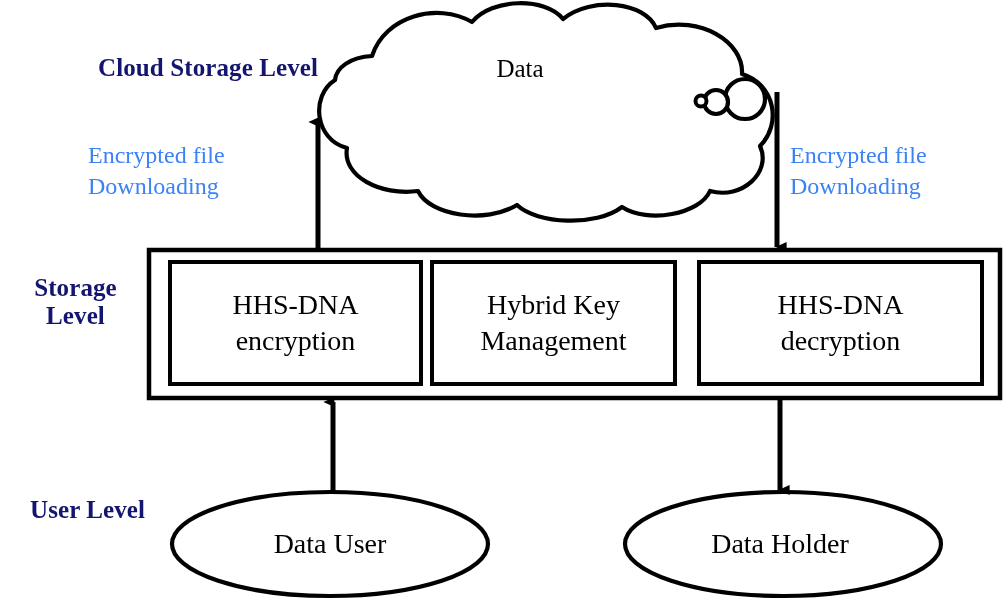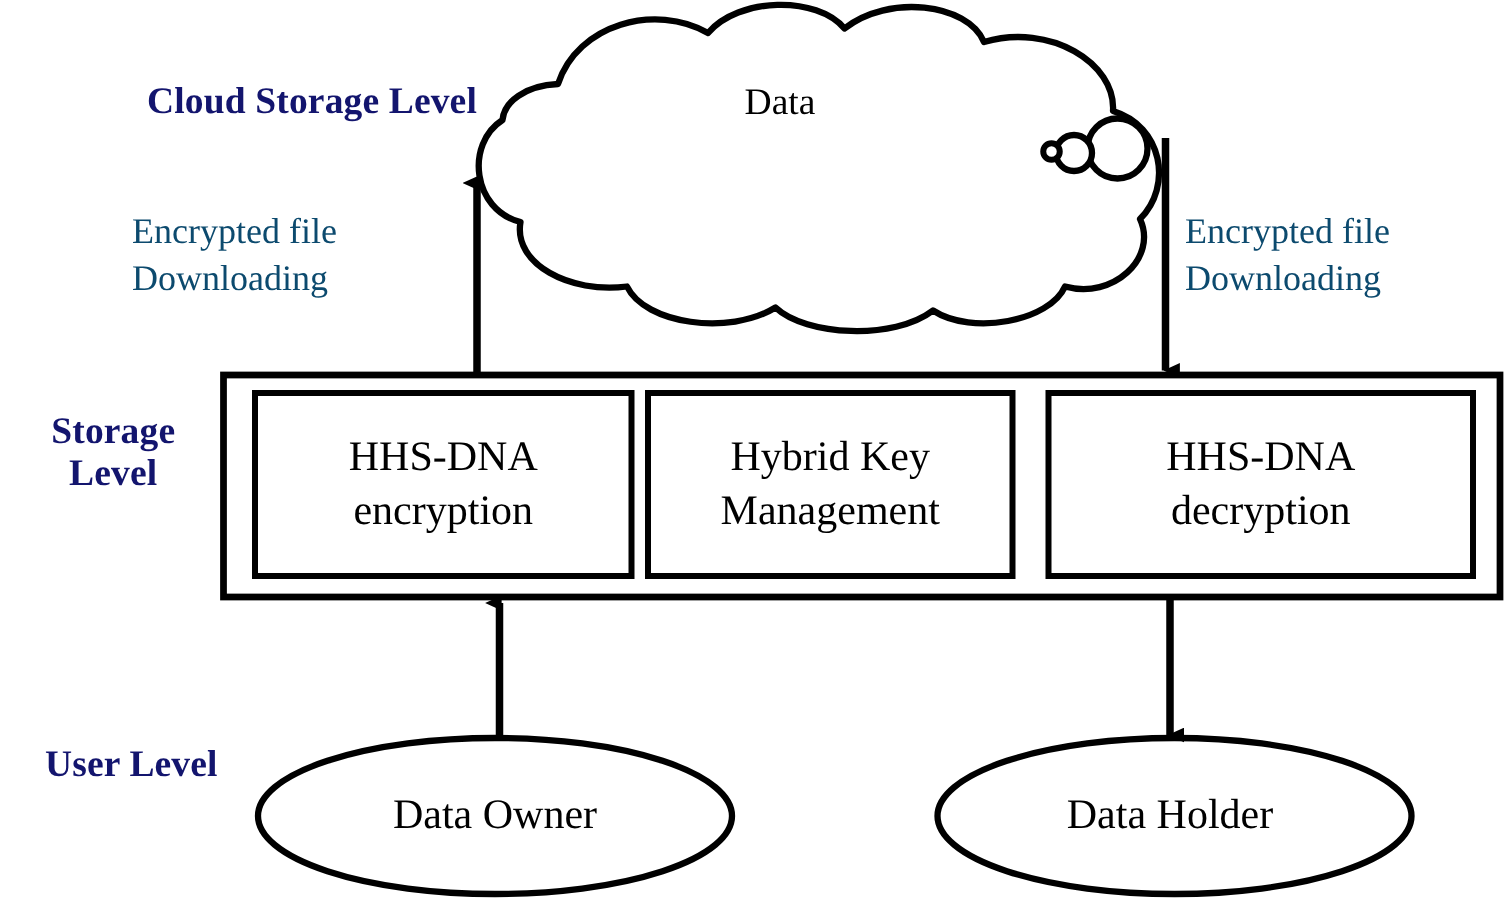--- a/index.html
+++ b/index.html
@@ -53,21 +53,21 @@
     left: 10px;
     top: 496px;
     width: 150px;
     text-align: left;
     margin-left: 20px;
   }
 
   
   .flow-label {
     position: absolute;
-    color: #0c4a6e;
+    color: #3b82f6;
     font-family: "Liberation Serif", "DejaVu Serif", serif;
     font-size: 24px;
     line-height: 1.28;
     white-space: pre-line;
   }
   #label-upload-flow {
     left: 88px;
     top: 140px;
     width: 230px;
     text-align: left;
@@ -177,17 +177,17 @@
 
   <div class="node-text" id="box-encryption-label">HHS-DNA
 encryption</div>
 
   <div class="node-text" id="box-keymgmt-label">Hybrid Key
 Management</div>
 
   <div class="node-text" id="box-decryption-label">HHS-DNA
 decryption</div>
 
-  <div class="node-text" id="ellipse-owner-label">Data Owner</div>
+  <div class="node-text" id="ellipse-owner-label">Data User</div>
 
   <div class="node-text" id="ellipse-holder-label">Data Holder</div>
 
 </div>
 
 </body></html>

